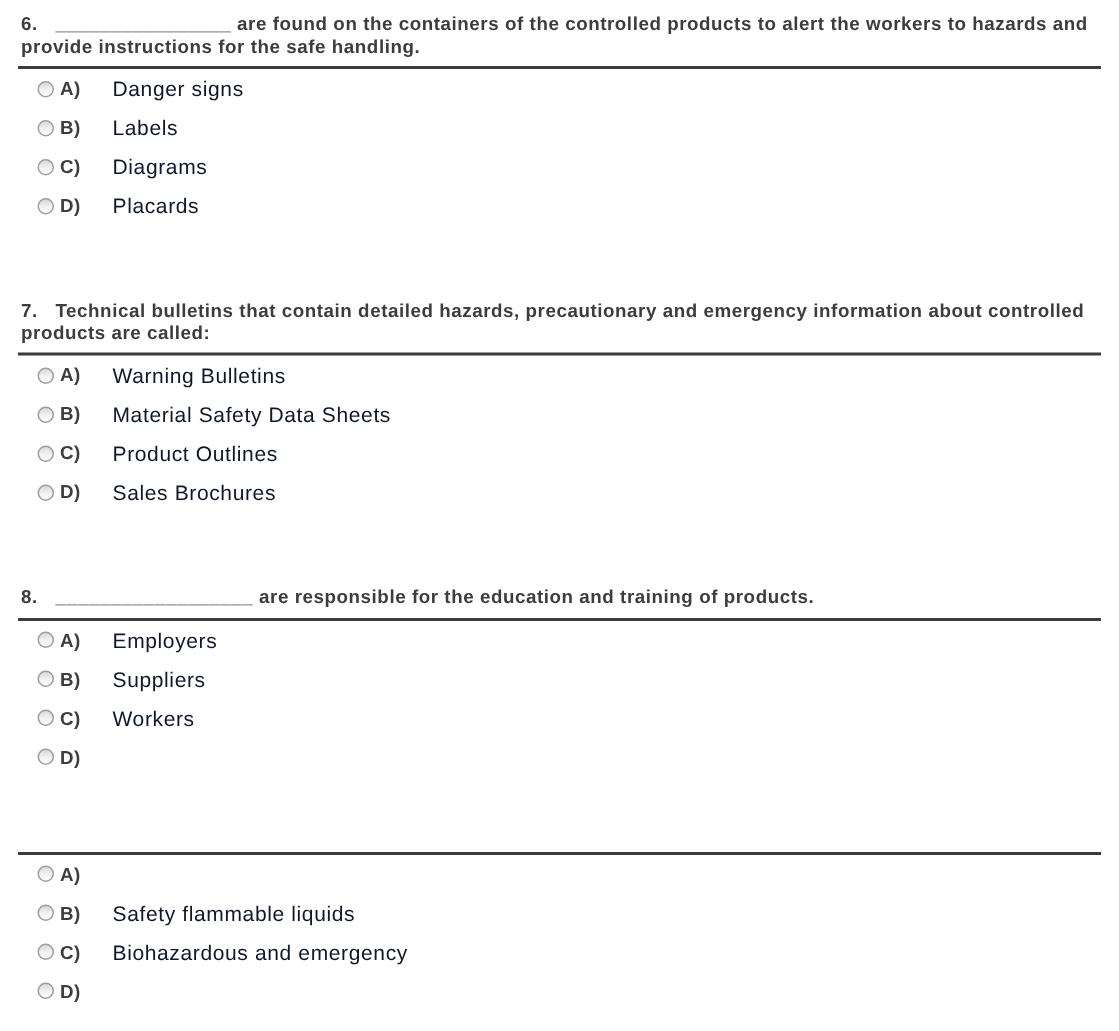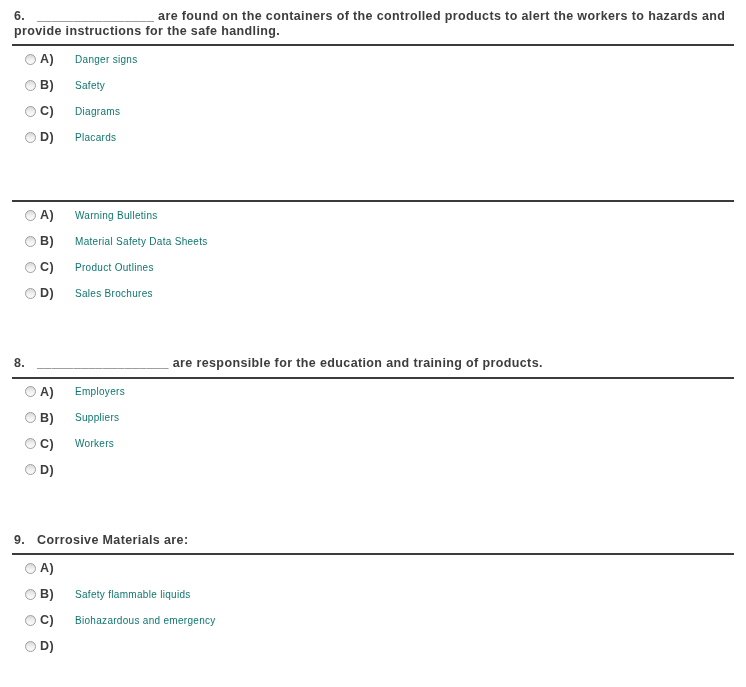--- a/index.html
+++ b/index.html
@@ -62,58 +62,59 @@
   .option-letter {
     font-size: 12.5px;
     font-weight: bold;
     color: #3d3d3d;
     letter-spacing: 0.03em;
     margin-left: 4px;
     width: 35px;
     flex: 0 0 auto;
   }
   .option-text {
-    font-size: 10px;
-    color: #0f766e;
+    font-size: 14px;
+    color: #0f172a;
     letter-spacing: 0.03em;
   }
 </style>
 </head>
 <body>
 
 <div class="page">
 
   <div class="question-block">
     <p class="question-header"><span class="q-number">6.</span><span class="q-text">________________ are found on the containers of the controlled products to alert the workers to hazards and provide instructions for the safe handling.</span></p>
     <div class="q-rule"></div>
     <div class="options">
       <div class="option-row">
         <span class="radio"></span>
         <span class="option-letter">A)</span>
         <span class="option-text">Danger signs</span>
       </div>
       <div class="option-row">
         <span class="radio"></span>
         <span class="option-letter">B)</span>
-        <span class="option-text">Safety</span>
+        <span class="option-text">Labels</span>
       </div>
       <div class="option-row">
         <span class="radio"></span>
         <span class="option-letter">C)</span>
         <span class="option-text">Diagrams</span>
       </div>
       <div class="option-row">
         <span class="radio"></span>
         <span class="option-letter">D)</span>
         <span class="option-text">Placards</span>
       </div>
     </div>
   </div>
 
   <div class="question-block">
+    <p class="question-header"><span class="q-number">7.</span><span class="q-text">Technical bulletins that contain detailed hazards, precautionary and emergency information about controlled products are called:</span></p>
     <div class="q-rule"></div>
     <div class="options">
       <div class="option-row">
         <span class="radio"></span>
         <span class="option-letter">A)</span>
         <span class="option-text">Warning Bulletins</span>
       </div>
       <div class="option-row">
         <span class="radio"></span>
         <span class="option-letter">B)</span>
@@ -152,21 +153,20 @@
         <span class="option-text">Workers</span>
       </div>
       <div class="option-row">
         <span class="radio"></span>
         <span class="option-letter">D)</span>
       </div>
     </div>
   </div>
 
   <div class="question-block">
-    <p class="question-header"><span class="q-number">9.</span><span class="q-text">Corrosive Materials are:</span></p>
     <div class="q-rule"></div>
     <div class="options">
       <div class="option-row">
         <span class="radio"></span>
         <span class="option-letter">A)</span>
       </div>
       <div class="option-row">
         <span class="radio"></span>
         <span class="option-letter">B)</span>
         <span class="option-text">Safety flammable liquids</span>

